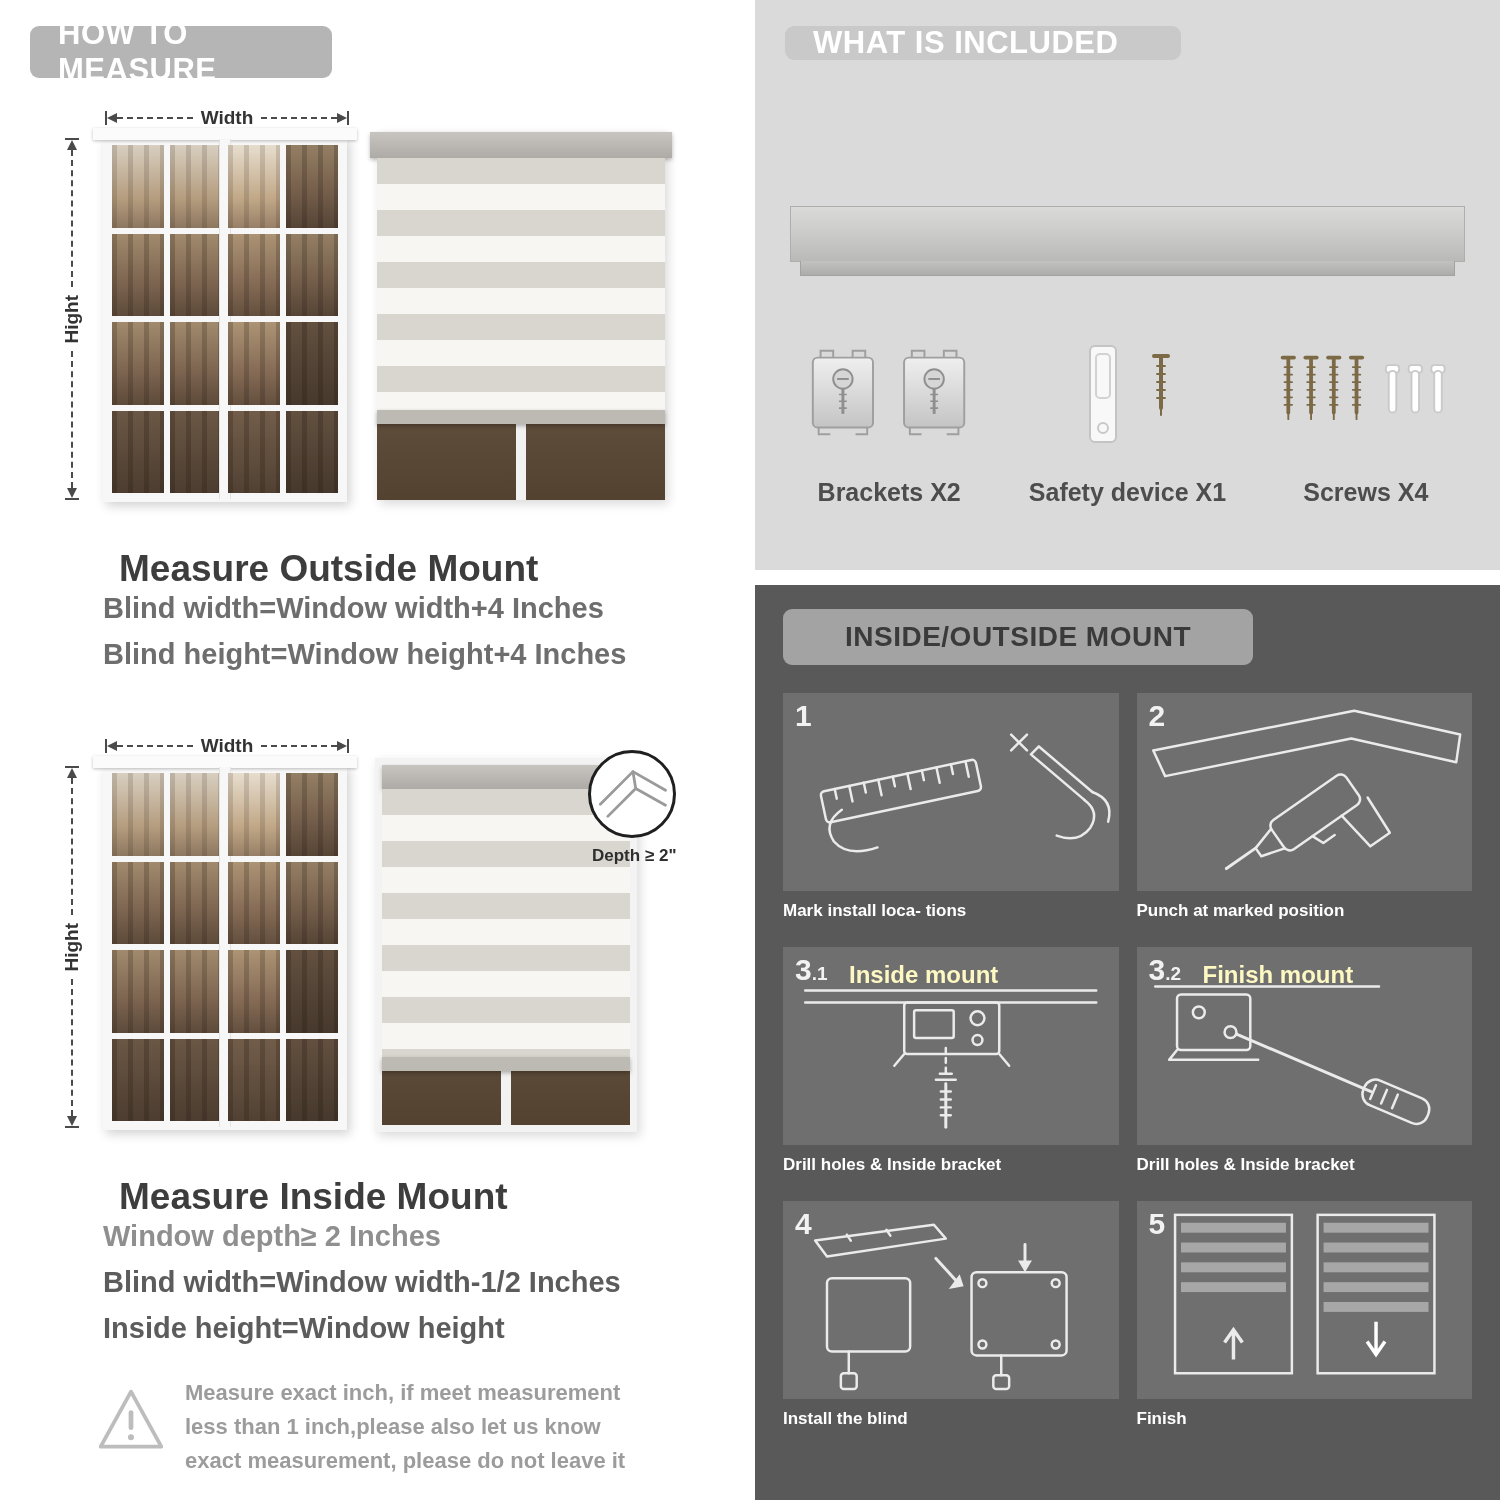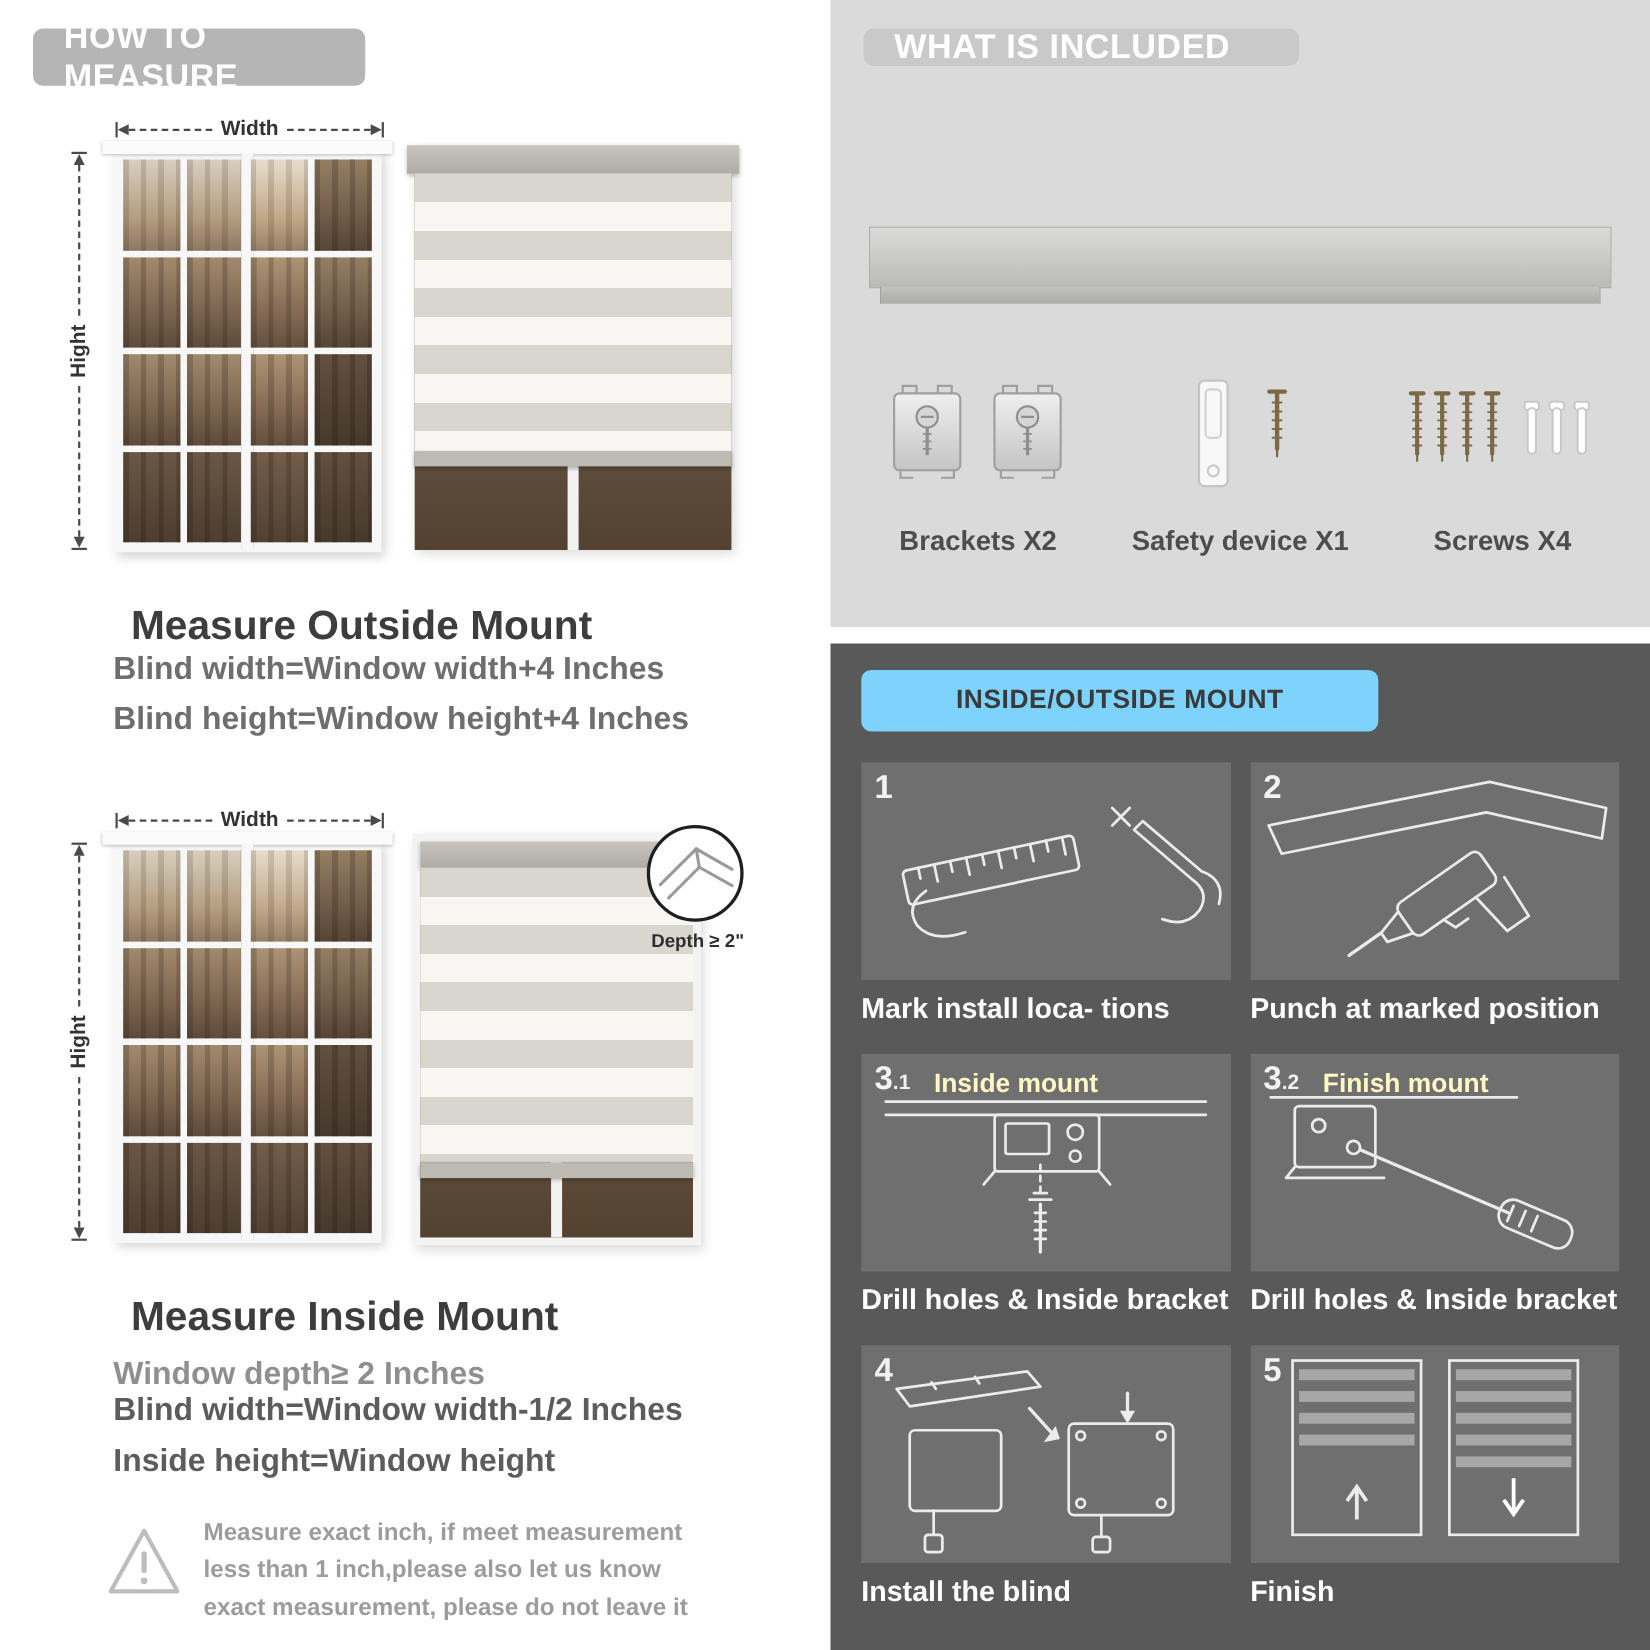--- a/index.html
+++ b/index.html
@@ -4,21 +4,21 @@
 <style>
   html,body { margin:0; padding:0; }
   .page { position:relative; width:1500px; height:1500px; background:#ffffff; overflow:hidden;
           font-family:"Liberation Sans", sans-serif; }
 
   
   .pill { position:absolute; display:flex; align-items:center; border-radius:9px;
           font-weight:700; color:#fff; letter-spacing:.5px; box-sizing:border-box; }
   .pill-gray  { background:#b5b5b5; padding-left:28px; font-size:31px; }
   .pill-light { background:#c9c9c9; padding-left:28px; font-size:31px; }
-  .pill-white { background:#7dd3fc; color:#3a3a3a; justify-content:center; font-size:24px; }
+  .pill-white { background:#a3a3a3; color:#3a3a3a; justify-content:center; font-size:28px; }
 
   .sec-title { position:absolute; margin:16px; font-size:37px; font-weight:700; color:#3d3d3d; }
   .formula   { position:absolute; margin:0; font-size:29px; font-weight:700; color:#6e6e6e; }
   .formula.light { color:#8f8f8f; }
   .formula.dark  { color:#5c5c5c; }
 
   
   .harrow { position:absolute; display:flex; align-items:center; height:16px; }
   .harrow .dash { flex:1; border-top:2px dashed #4a4a4a; }
   .varrow { position:absolute; display:flex; flex-direction:column; align-items:center; width:16px; }
@@ -92,21 +92,21 @@
   .item-icon { height:150px; display:flex; align-items:center; justify-content:center; }
   .item-label { margin-top:8px; font-size:25px; font-weight:700; color:#4d4d4d; }
 
   .right-mount { position:absolute; left:755px; top:585px; width:745px; height:915px; background:#595959; }
   .steps { position:absolute; left:28px; right:28px; top:108px; display:grid;
            grid-template-columns:1fr 1fr; column-gap:18px; row-gap:26px; }
   .panel { position:relative; height:198px; background:#6f6f6f; overflow:hidden; }
   .num { position:absolute; top:6px; left:12px; color:#f2f2f2; font-weight:700; font-size:30px; z-index:2; }
   .num .num-sub { font-size:19px; }
   .panel-label { position:absolute; top:14px; left:66px; color:#fef9c3; font-weight:700; font-size:24px; z-index:2; }
-  .caption { margin-top:10px; color:#ffffff; font-weight:700; font-size:26px; }
+  .caption { margin-top:10px; color:#ffffff; font-weight:700; font-size:17px; }
   .art { position:absolute; inset:0; width:100%; height:100%; }
 </style>
 </head>
 <body>
 
 <div class="page">
 
   <section>
 
     <div class="pill pill-gray" style="left:30px;top:26px;width:302px;height:52px;">HOW TO MEASURE</div>
@@ -218,21 +218,21 @@
         <g fill="none" stroke="#9a9a9a" stroke-width="3" stroke-linecap="round" stroke-linejoin="round">
           <path d="M10 55 L45 20 L80 40"></path>
           <path d="M18 68 L48 38 L80 56"></path>
           <path d="M45 20 L48 38"></path>
         </g>
       </svg>
     </div>
     <div class="mag-label" style="left:592px;top:846px;">Depth ≥ 2"</div>
 
     <h2 class="sec-title" style="left:103px;top:1160px;">Measure Inside Mount</h2>
-    <p class="formula light" style="left:103px;top:1220px;margin-top:13px;">Window depth≥ 2 Inches</p>
+    <p class="formula light" style="left:103px;top:1220px;">Window depth≥ 2 Inches</p>
     <p class="formula dark" style="left:103px;top:1266px;">Blind width=Window width-1/2 Inches</p>
     <p class="formula dark" style="left:103px;top:1312px;">Inside height=Window height</p>
 
     <svg style="position:absolute;left:95px;top:1384px;" viewBox="0 0 76 80" width="72" height="76">
       <path d="M38 8 L70 66 H6 Z" fill="none" stroke="#bdbdbd" stroke-width="4" stroke-linejoin="round"></path>
       <path d="M38 30 v16" stroke="#bdbdbd" stroke-width="5" stroke-linecap="round"></path>
       <circle cx="38" cy="56" r="3.2" fill="#bdbdbd"></circle>
     </svg>
     <p class="warning-text" style="left:185px;top:1376px;">Measure exact inch, if meet measurement less than 1 inch,please also let us know exact measurement, please do not leave it</p>
   </section>

